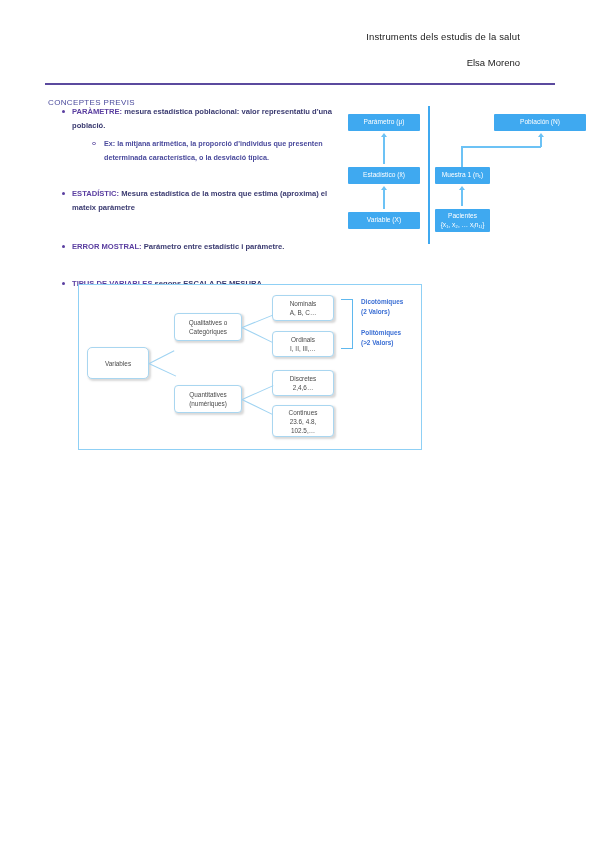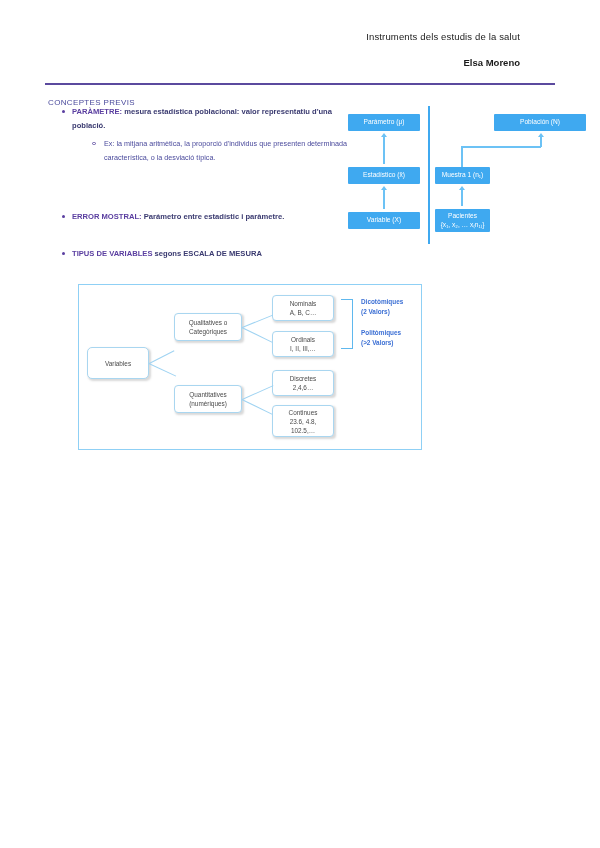--- a/index.html
+++ b/index.html
@@ -33,21 +33,21 @@
     color: #1a1a1a;
   }
   .header-line1 {
     font-size: 9.5px;
     letter-spacing: .15px;
     color: #1b1b1b;
     line-height: 14px;
   }
   .header-line2 {
     font-size: 9.5px;
-    font-weight: bold;
+    font-weight: normal;
     color: #1b1b1b;
     line-height: 14px;
     margin-top: 12px;
   }
   .rule {
     position: absolute;
     top: 83px;
     left: 45px;
     width: 510px;
     height: 2px;
@@ -92,21 +92,21 @@
     font-weight: bold;
     color: #5a3ea0;
   }
   .b1 .body { font-weight: bold; color: #3a3a70; }
   .b2 {
     position: relative;
     padding-left: 14px;
     margin: 5px 0 0 30px;
     font-size: 7.2px;
     line-height: 13.5px;
-    font-weight: normal;
+    font-weight: bold;
     color: #4a4a9c;
   }
   .b2::before {
     content: "";
     position: absolute;
     left: 2px;
     top: 4.5px;
     width: 3.5px;
     height: 3.5px;
     border-radius: 50%;
@@ -231,20 +231,24 @@
   <div class="bullets">
 
     <div class="b1">
       <span class="lead">PARÀMETRE:</span>
       <span class="body">mesura estadística poblacional: valor representatiu d'una població.</span>
     </div>
     <div class="b2">Ex: la mitjana aritmètica, la proporció d'individus que presenten determinada característica, o la desviació típica.</div>
 
     <div class="spacer-lg"></div>
 
+    <div class="b1">
+      <span class="lead">ESTADÍSTIC:</span>
+      <span class="body">Mesura estadística de la mostra que estima (aproxima) el mateix paràmetre</span>
+    </div>
 
     <div class="spacer-lg"></div>
 
     <div class="b1">
       <span class="lead">ERROR MOSTRAL:</span>
       <span class="body">Parámetro entre estadístic i paràmetre.</span>
     </div>
 
     <div class="spacer-md"></div>
 

